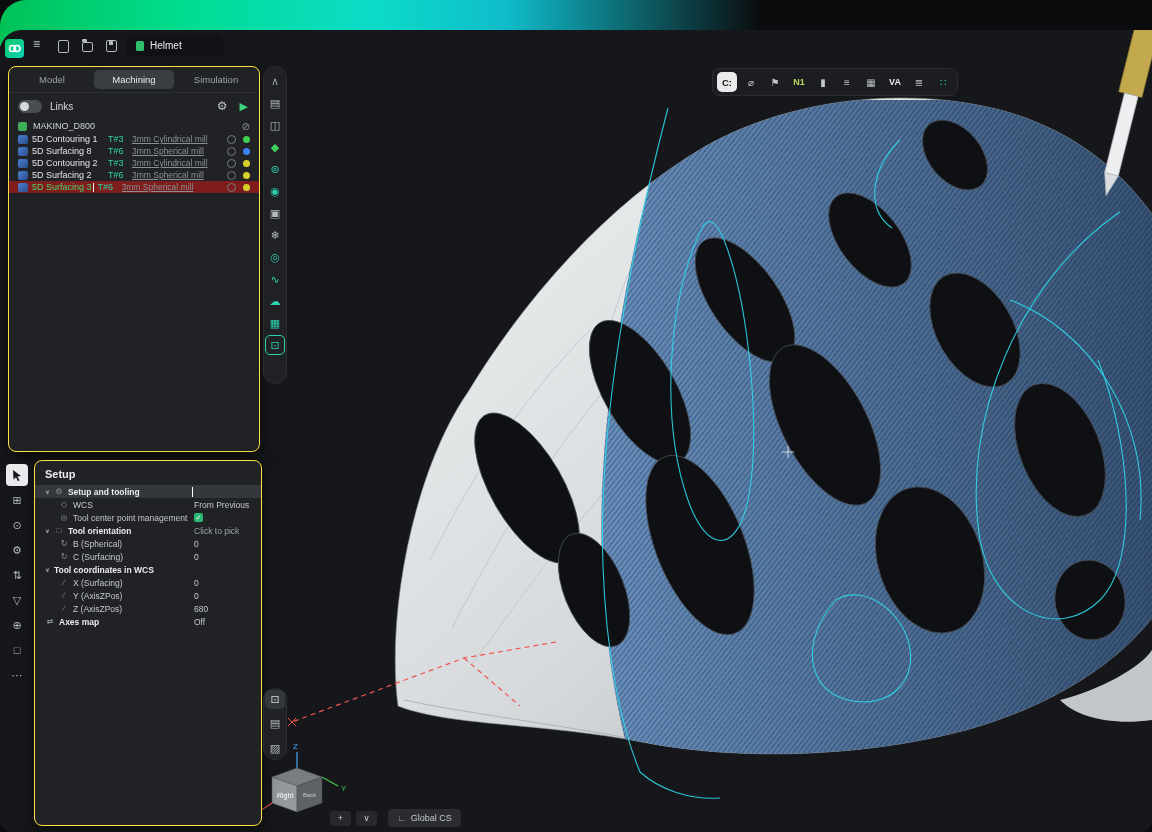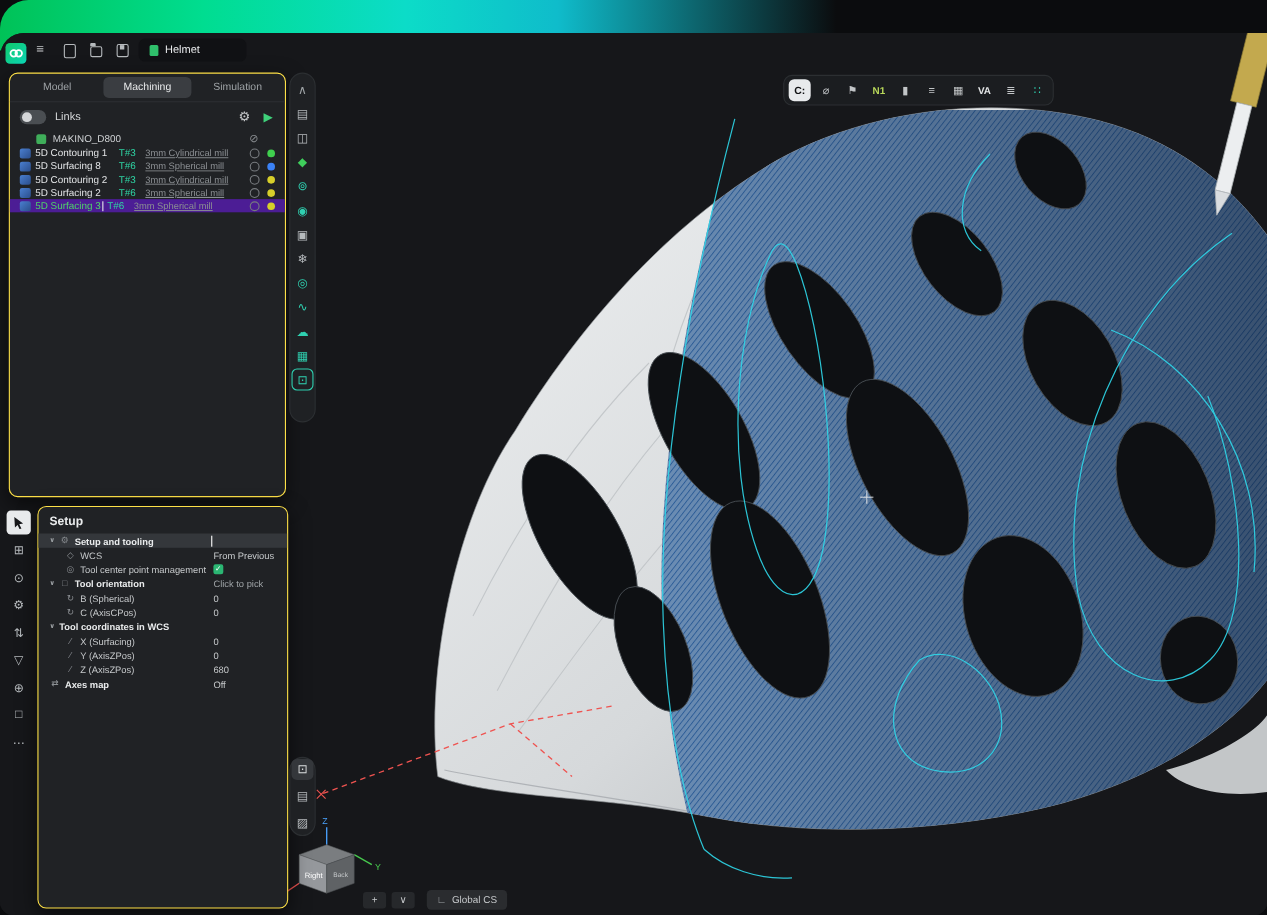--- a/index.html
+++ b/index.html
@@ -41,32 +41,32 @@
   .toggle::before{content:"";position:absolute;left:2px;top:2px;width:9px;height:9px;border-radius:50%;background:#d6d8da;}
   .links-label{margin-left:8px;font-size:10px;color:#d6d8da;}
   .links-sp{flex:1;}
   .gear{color:#c2c5c7;font-size:12px;margin-right:12px;}
   .play{color:#3fd07a;font-size:11px;margin-right:2px;}
   .ops-head{display:flex;align-items:center;height:24px;padding:0 9px;}
   .chev{color:#9ea3a6;font-size:7px;}
   .ops-title{margin-left:5px;font-size:10px;font-weight:700;color:#e9ebec;}
   .ops-sp{flex:1;}
   .addop{font-size:9px;color:#9ea3a6;margin-right:4px;}
-  .mach-row{display:flex;align-items:center;height:14px;padding:0 24px;}
+  .mach-row{display:flex;align-items:center;height:14px;padding:0 9px;}
   .mach-ic{width:9px;height:9px;background:#3fae5a;border-radius:2px;}
   .mach-name{margin-left:6px;font-size:9px;color:#cfd2d4;flex:1;}
   .mach-slash{color:#8b8f93;font-size:10px;}
   .op-row{display:flex;align-items:center;height:12px;padding-left:9px;font-size:9px;position:relative;}
   .op-ico{width:10px;height:9px;border-radius:2px;background:linear-gradient(135deg,#4a7fd0,#2b4e8c);margin-right:4px;flex:none;}
   .op-name{width:76px;color:#e2e4e6;white-space:nowrap;overflow:hidden;flex:none;}
   .op-tno{width:24px;color:#2ed3a3;flex:none;}
   .op-tool{flex:1;color:#8b8f93;font-size:8.5px;white-space:nowrap;overflow:hidden;text-decoration:underline;}
   .op-ring{width:9px;height:9px;border:1.5px solid #777b7f;border-radius:50%;margin-right:7px;box-sizing:border-box;flex:none;}
   .op-dot{width:7px;height:7px;border-radius:50%;margin-right:9px;flex:none;}
-  .op-row.sel{background:#4c1d95;}
+  .op-row.sel{background:#7f1d1d;}
   .op-row.sel .op-name{width:auto;color:#4fd36a;}
   .op-caret{width:1px;height:9px;background:#e8eaec;margin-left:1px;margin-right:4px;}
 
   
   .setup-panel{left:34px;top:430px;width:228px;height:366px;}
   .sp-title{padding:7px 10px 5px 10px;font-size:11px;font-weight:700;color:#e9ebec;}
   .sp-row{position:relative;display:flex;align-items:center;height:13px;padding-left:10px;font-size:8.5px;color:#c6c9cb;}
   .sp-row.sec{font-weight:700;color:#e9ebec;}
   .sp-row.hl{background:#34373b;}
   .sp-row.sub{padding-left:24px;}
@@ -318,21 +318,21 @@
         <span>Tool orientation</span>
         <span class="sp-val dim">Click to pick</span>
       </div>
       <div class="sp-row sub">
         <span class="sp-ico">↻</span>
         <span>B (Spherical)</span>
         <span class="sp-val">0</span>
       </div>
       <div class="sp-row sub">
         <span class="sp-ico">↻</span>
-        <span>C (AxisCPos)</span>
+        <span>C (Surfacing)</span>
         <span class="sp-val">0</span>
       </div>
       <div class="sp-row sec">
         <span class="sp-chev">∨</span>
         <span>Tool coordinates in WCS</span>
       </div>
       <div class="sp-row sub">
         <span class="sp-ico">∕</span>
         <span>X (Surfacing)</span>
         <span class="sp-val">0</span>

